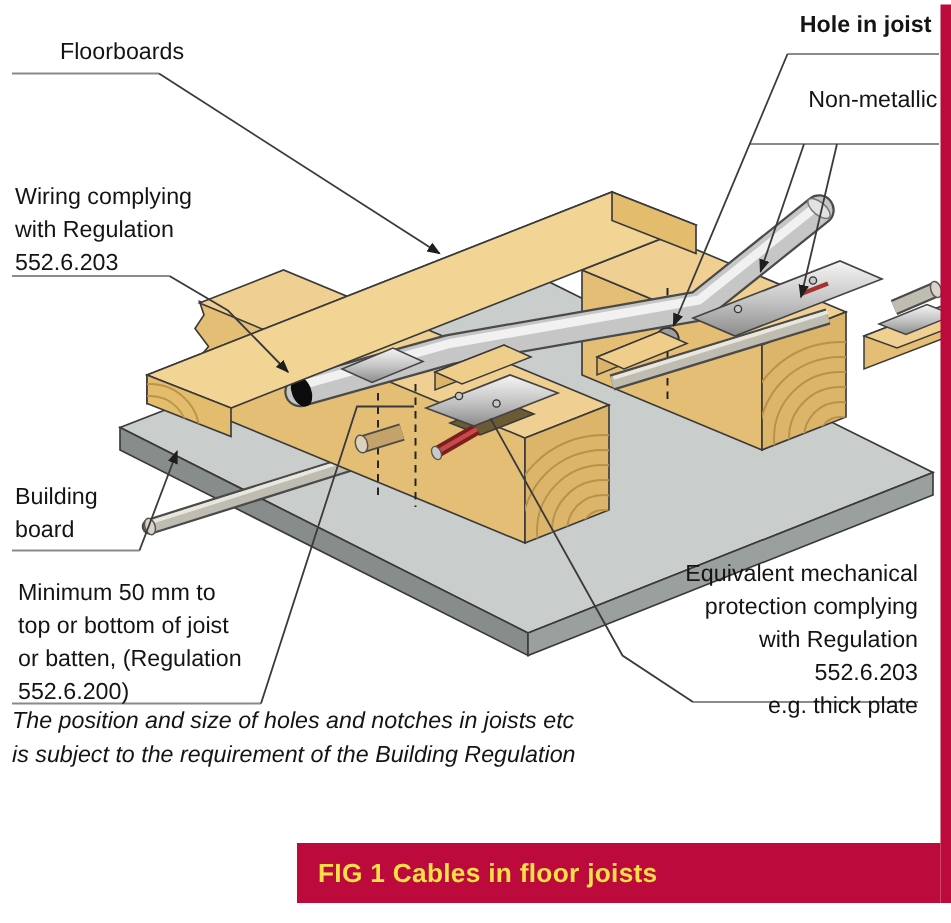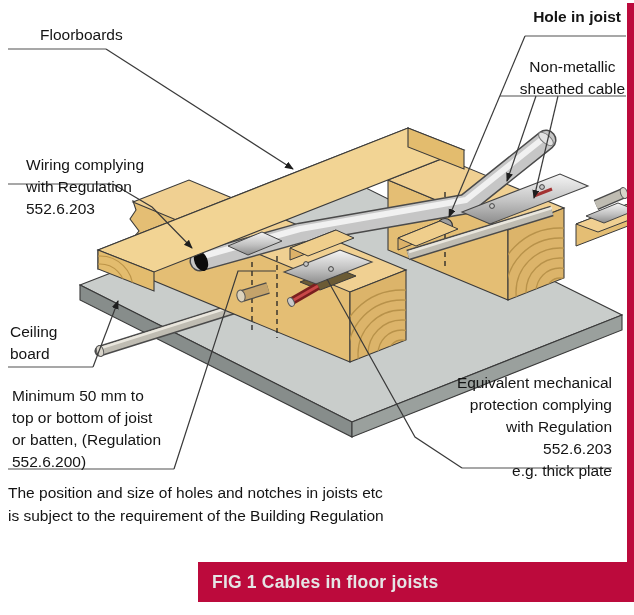--- a/index.html
+++ b/index.html
@@ -4,21 +4,21 @@
 <style>
   html,body{margin:0;padding:0;background:#ffffff;}
   #stage{position:relative;width:634px;height:615px;background:#fff;overflow:hidden;
          font-family:"Liberation Sans",sans-serif;}
   svg{position:absolute;left:0;top:0;}
   .label{position:absolute;font-size:15.5px;line-height:22px;color:#141414;white-space:nowrap;}
   .label.right{text-align:right;}
   .note{position:absolute;font-size:15.5px;line-height:23px;color:#141414;white-space:nowrap;}
   .caption-bar{position:absolute;left:198px;top:562px;width:429px;height:40px;background:#BC0A3C;}
   .caption-bar span{display:block;padding-left:14px;font-size:17.5px;line-height:40px;
-                    font-weight:bold;color:#e5e5e5;letter-spacing:.2px;}
+                    font-weight:bold;color:#fde047;letter-spacing:.2px;}
   .red-strip{position:absolute;left:627px;top:3px;width:7px;height:599px;background:#BC0A3C;}
 </style>
 </head>
 <body>
 
 <div id="stage">
 
   <svg width="634" height="615" viewBox="0 0 634 615">
     <defs>
       <marker id="arw" markerWidth="10" markerHeight="8" refX="8" refY="3.5" orient="auto" markerUnits="userSpaceOnUse">
@@ -184,56 +184,55 @@
       <path d="M93,367 L118,301" marker-end="url(#arw)"></path>
       <path d="M174,469 L238,271 L276,271"></path>
       <path d="M462,468 L415,437 L327,279"></path>
     </g>
   </svg>
 
   <div class="label" style="left:10px;top:24px;margin-left:30px;">
     <div>Floorboards</div>
   </div>
 
-  <div class="label" style="left:26px;top:121px;margin-top:33px;">
+  <div class="label" style="left:10px;top:121px;">
     <div>Wiring complying</div>
     <div>with Regulation</div>
     <div>552.6.203</div>
   </div>
 
   <div class="label right" style="right:13px;top:6px;font-weight:bold;">
     <div>Hole in joist</div>
   </div>
 
   <div class="label right" style="right:9px;top:56px;text-align:center;">
     <div>Non-metallic</div>
-    <div>sheathed cable</div>
   </div>
 
   <div class="label" style="left:10px;top:321px;">
-    <div>Ceiling</div>
+    <div>Building</div>
     <div>board</div>
   </div>
 
   <div class="label" style="left:12px;top:385px;">
     <div>Minimum 50 mm to</div>
     <div>top or bottom of joist</div>
     <div>or batten, (Regulation</div>
     <div>552.6.200)</div>
   </div>
 
   <div class="label right" style="right:22px;top:372px;">
     <div>Equivalent mechanical</div>
     <div>protection complying</div>
     <div>with Regulation</div>
     <div>552.6.203</div>
     <div>e.g. thick plate</div>
   </div>
 
-  <div class="note" style="left:8px;top:481px;">
+  <div class="note" style="left:8px;top:469px;font-style:italic;">
     <div>The position and size of holes and notches in joists etc</div>
     <div>is subject to the requirement of the Building Regulation</div>
   </div>
 
   <div class="caption-bar">
     <span>FIG 1 Cables in floor joists</span>
   </div>
 
   <div class="red-strip"></div>
 

